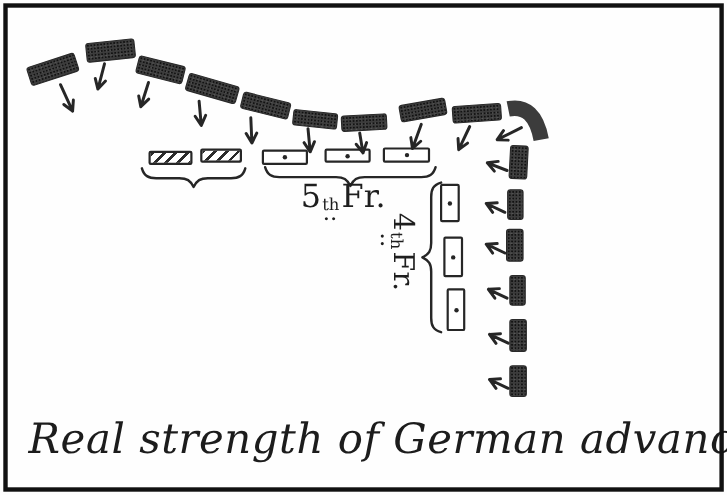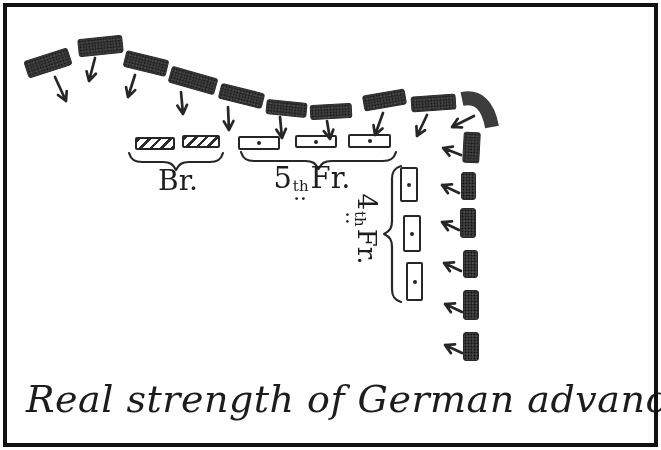--- a/index.html
+++ b/index.html
@@ -127,21 +127,20 @@
       <path d="M427 115 L417 136 M416.4 126.0 L417 136 L425.1 130.1" class="arrow"></path>
       <path d="M474 116 L452 127 M457.7 118.8 L452 127 L462.0 127.4" class="arrow"></path>
       <path d="M461 155 L443 148 M452.9 146.7 L443 148 L449.4 155.6" class="arrow"></path>
       <path d="M459 193 L442 185 M452.0 184.4 L442 185 L447.9 193.1" class="arrow"></path>
       <path d="M459 230 L442 222 M452.0 221.4 L442 222 L447.9 230.1" class="arrow"></path>
       <path d="M461 271 L444 263 M454.0 262.4 L444 263 L449.9 271.1" class="arrow"></path>
       <path d="M462 312 L445 304 M455.0 303.4 L445 304 L450.9 312.1" class="arrow"></path>
       <path d="M462 353 L445 345 M455.0 344.4 L445 345 L450.9 353.1" class="arrow"></path>
     </svg>
 
-  <div class="lbl lbl-br">Br.</div>
 
   <div class="lbl lbl-5fr"><span>5</span><span class="ord">
         <span>th</span>
         <span class="dts">..</span>
       </span><span>Fr.</span></div>
 
   <div class="lbl lbl-4fr"><span>4</span><span class="ord">
         <span>th</span>
         <span class="dts">..</span>
       </span><span>Fr.</span></div>

